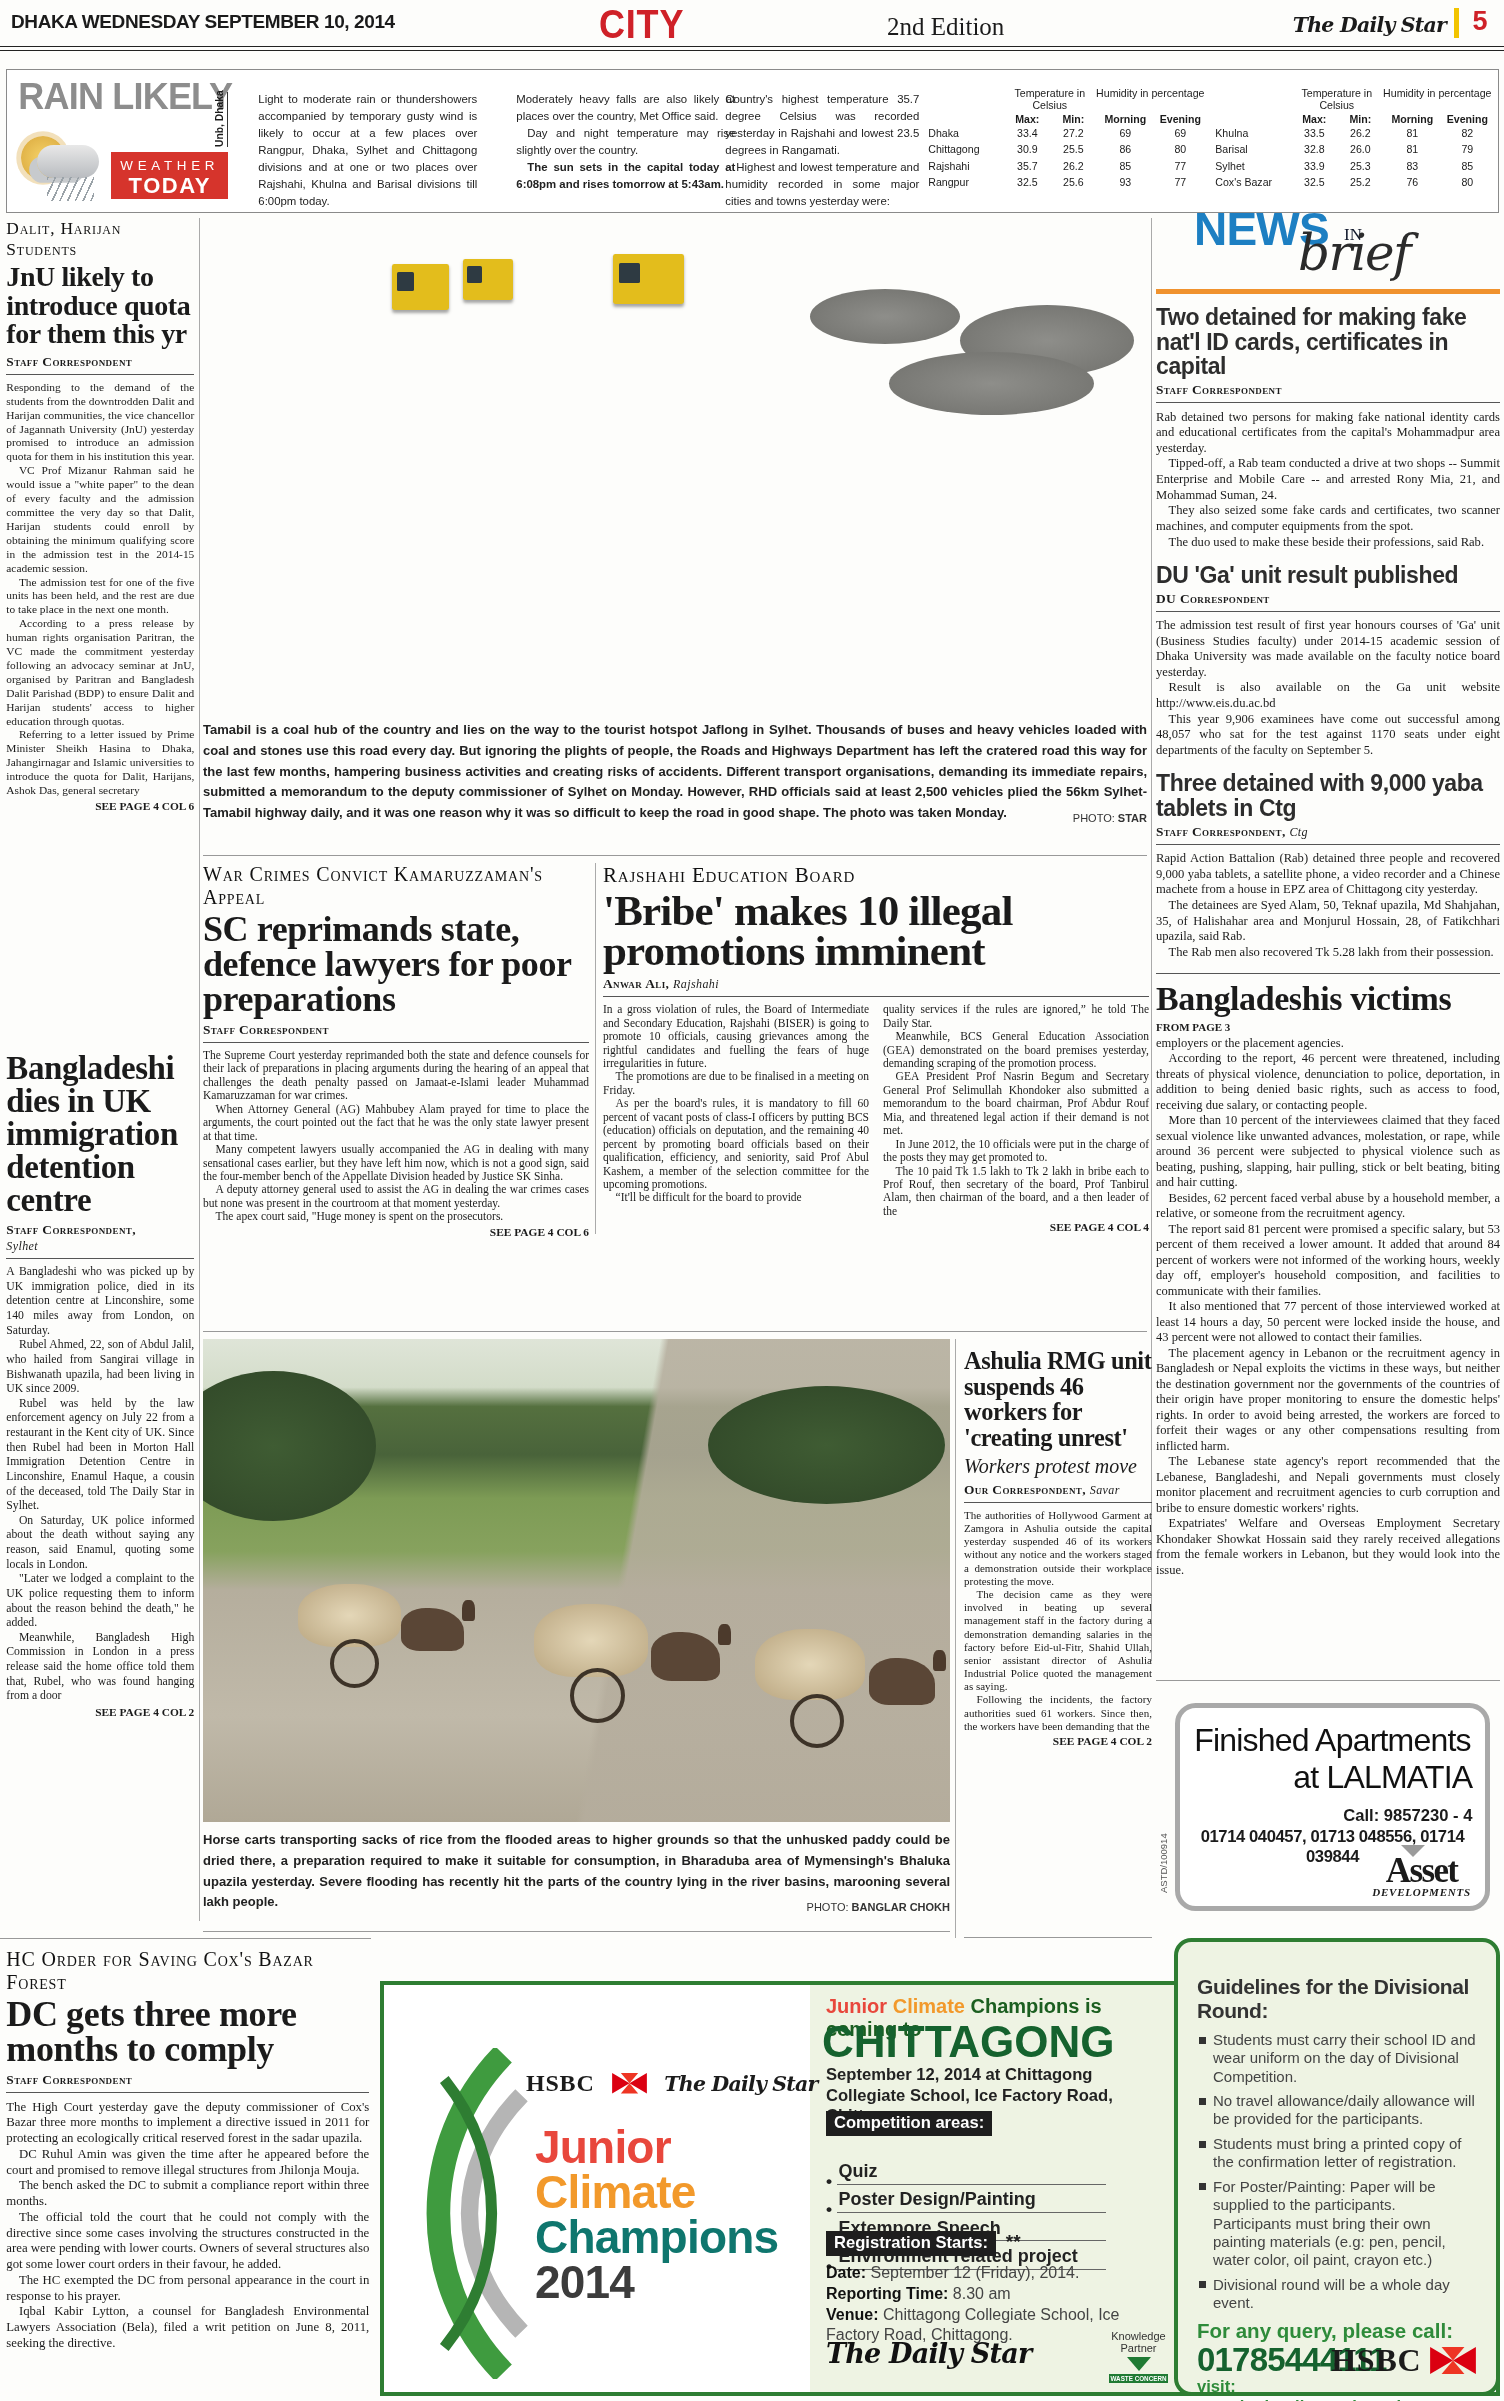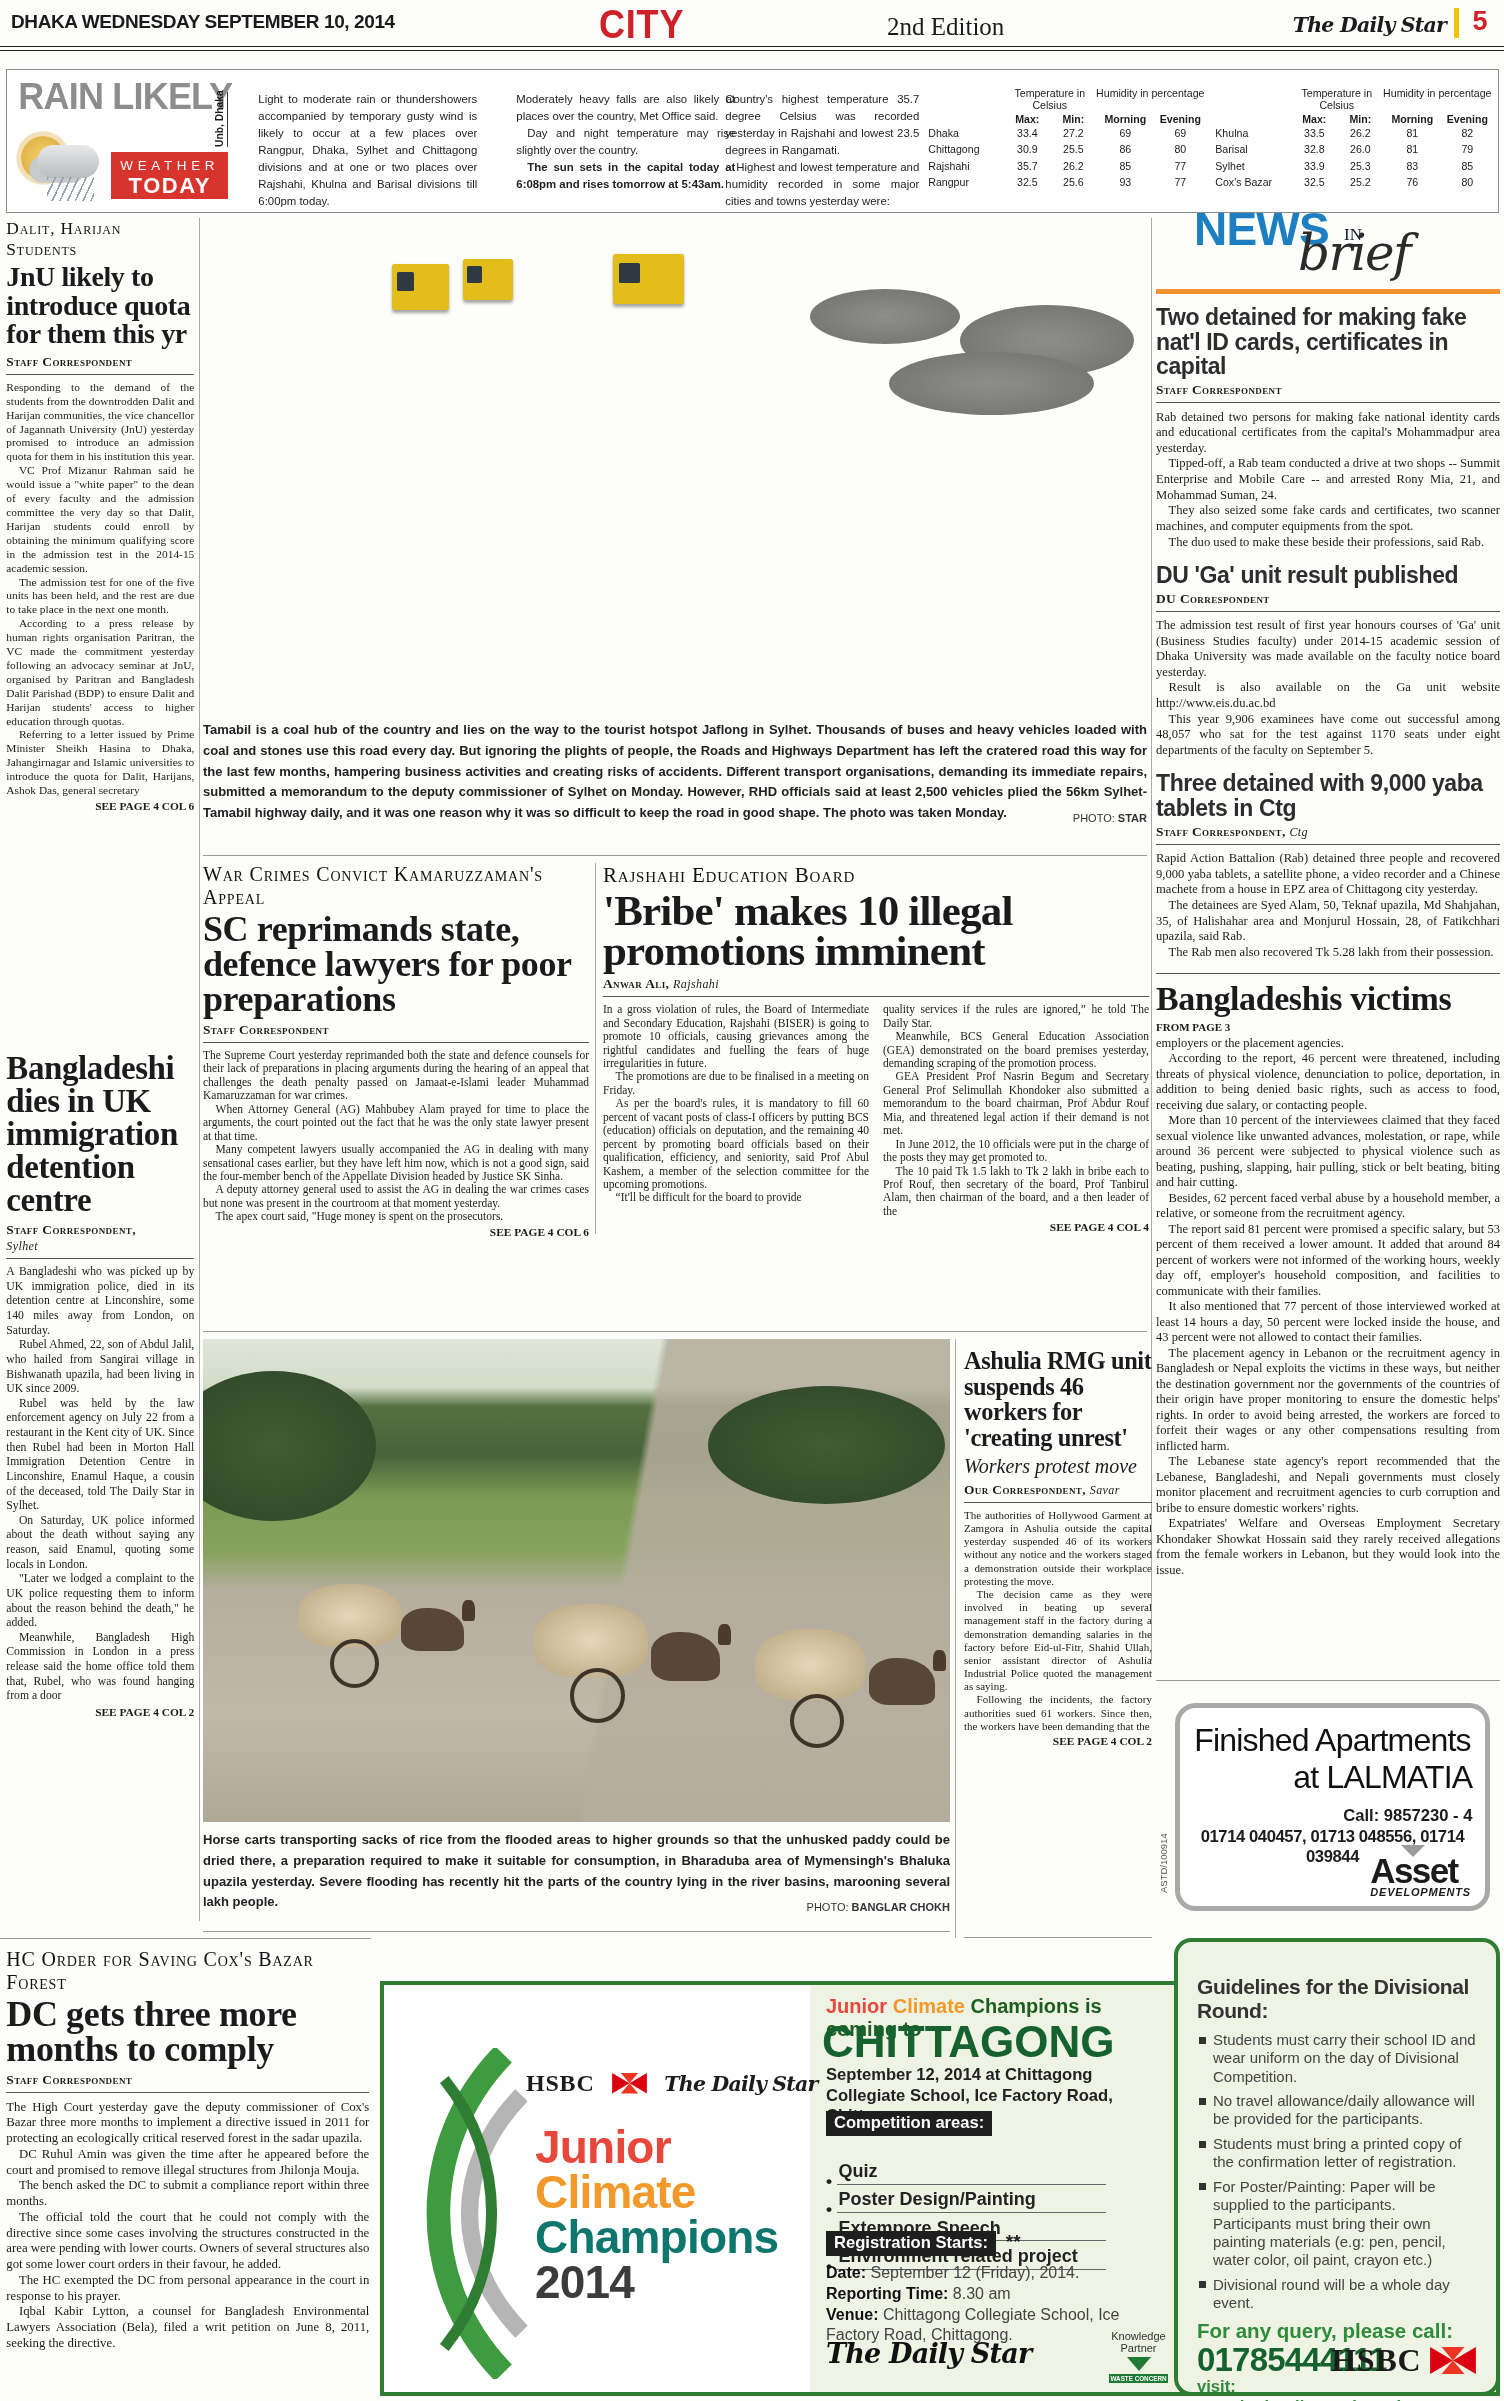--- a/index.html
+++ b/index.html
@@ -132,21 +132,21 @@
   .ashulia .hl{font-size:24.4px;line-height:1.05;}
   .ashulia .sub{font-style:italic;font-size:20px;margin:4.7px 0 3.2px;}
   .ashulia .body{font-size:11px;line-height:1.2;}
   
   .aptad{position:absolute;left:1175px;top:1703px;width:315px;height:208px;border:5.5px solid #a9a9a9;
          border-radius:20.5px;background:#fff;font-family:"Liberation Sans",sans-serif;padding:8px 12.6px;box-sizing:border-box;}
   .apt1{font-size:32px;color:#111;text-align:center;letter-spacing:-0.8px;margin-top:6.3px;}
   .apt2{font-size:32px;color:#111;text-align:right;letter-spacing:-0.8px;}
   .aptcall{font-weight:bold;font-size:16.6px;text-align:right;margin-top:9.5px;}
   .aptph{font-weight:bold;font-size:16.6px;text-align:center;margin-top:1.6px;letter-spacing:-0.4px;}
-  .asset{position:absolute;right:14px;bottom:8px;text-align:left;}
+  .asset{position:absolute;right:14px;bottom:8px;text-align:center;font-family:Liberation Serif, serif;}
   .asset .a1{font-size:35px;font-weight:bold;letter-spacing:-1.6px;line-height:.9;}
   .asset .tri{position:absolute;right:46px;bottom:41px;width:0;height:0;border-left:12.6px solid rgba(0,0,0,0);
               border-right:12.6px solid rgba(0,0,0,0);border-top:12.6px solid #9b9b9b;}
   .asset .a2{font-size:11px;font-weight:bold;font-style:italic;letter-spacing:0.8px;}
   .astd{position:absolute;left:1158px;top:1893px;transform:rotate(-90deg);transform-origin:left top;
         font-family:"Liberation Sans",sans-serif;font-size:9.5px;color:#555;}
   
   .dc{position:absolute;left:6.3px;top:1948px;width:363px;}
   .dc .kicker{font-size:20px;}
   .dc .hl{font-size:36px;line-height:.98;}

